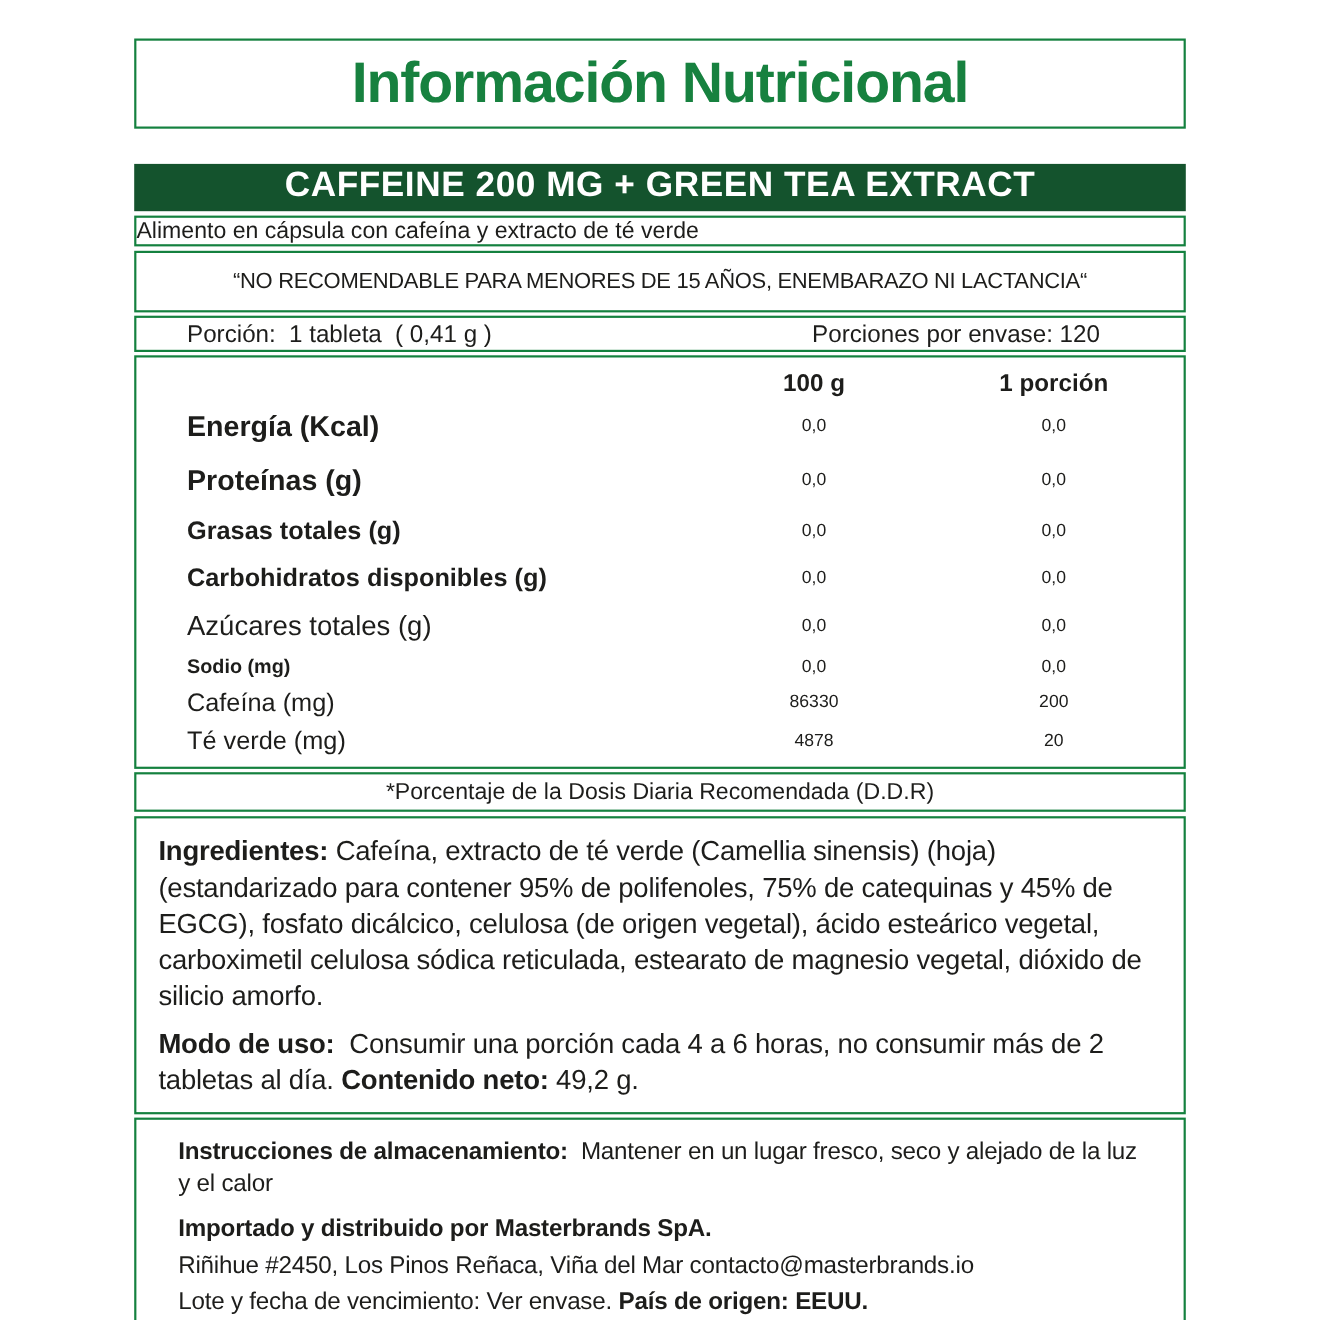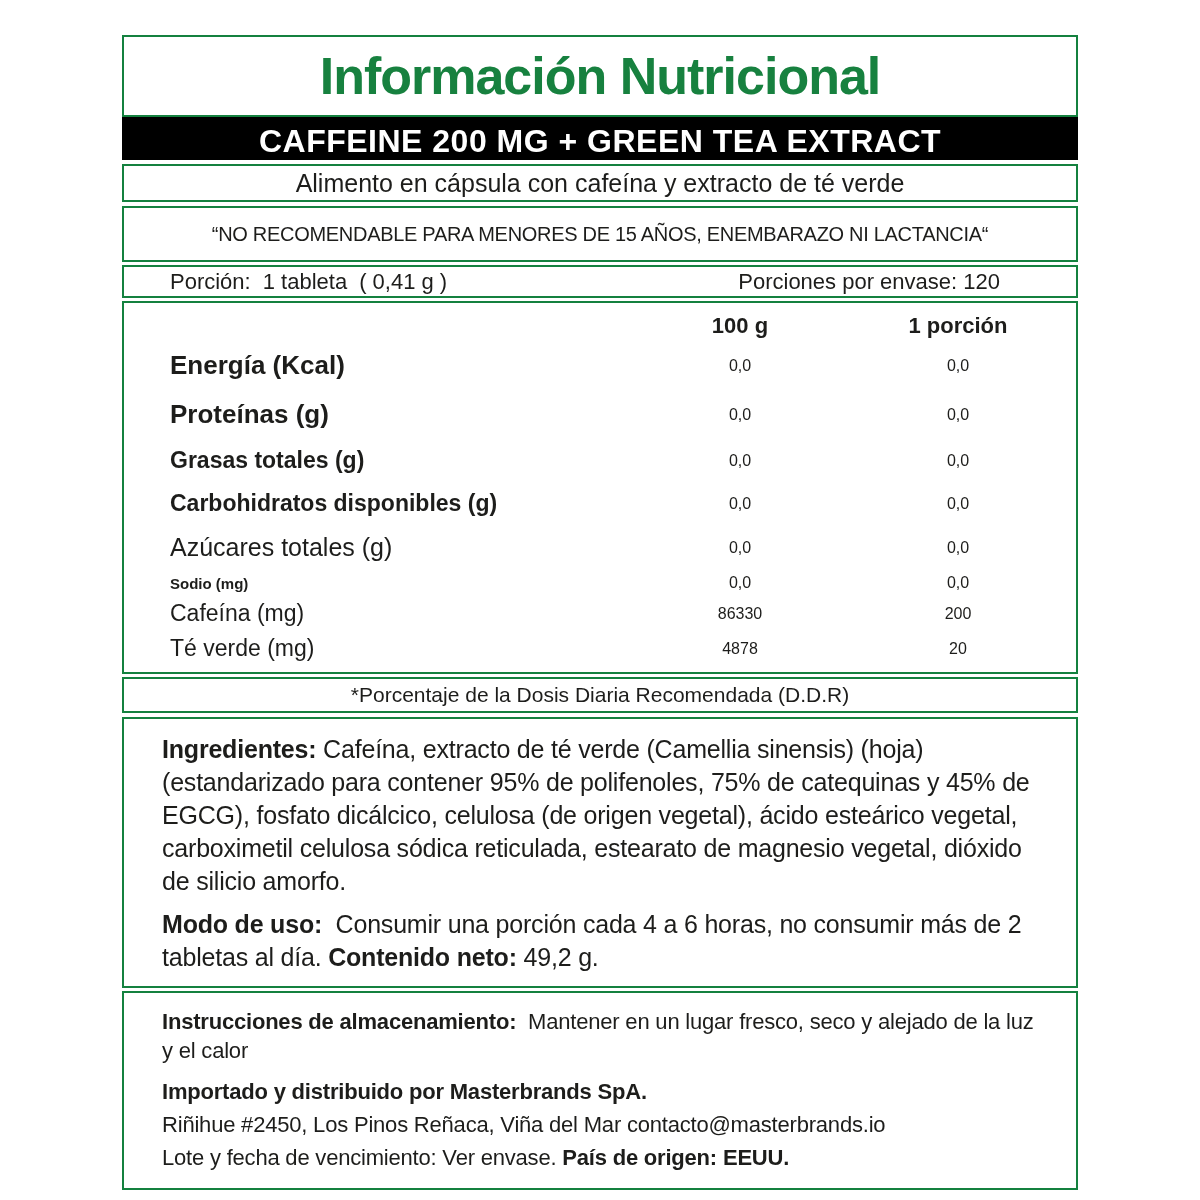--- a/index.html
+++ b/index.html
@@ -8,47 +8,47 @@
 
   .label { position:absolute; left:122px; top:35px; width:956px; }
 
   .box { border:2px solid #14813f; background:#ffffff; margin-bottom:4px; }
 
   
   .title-box { height:82px; display:flex; align-items:center; justify-content:center; margin-bottom:0; }
   .title { color:#17813f; font-size:52px; font-weight:bold; letter-spacing:-1px; }
 
   
-  .banner { background:#000000; height:43px; display:flex; align-items:flex-end; justify-content:center; margin-bottom:4px; }
+  .banner { background:#14532d; height:43px; display:flex; align-items:flex-start; justify-content:center; margin-bottom:4px;margin-top:32px; }
   .banner span { color:#ffffff; font-size:32px; font-weight:bold; letter-spacing:0.5px; }
 
-  .sub1-box { height:38px; display:flex; align-items:center; justify-content:center; font-size:25px; }
+  .sub1-box { height:28px; display:flex; align-items:center; font-size:21px; }
   .sub2-box { height:33px; display:flex; align-items:center; justify-content:center; font-size:24px; margin-bottom:3px; }
   .warning-box { height:56px; display:flex; align-items:center; justify-content:center; font-size:20px; line-height:25px; letter-spacing:-0.3px; margin-bottom:3px; }
 
   .serving-box { height:33px; display:flex; align-items:center; justify-content:space-between; font-size:22px; padding:0 76px 0 46px; margin-bottom:3px; }
   .serving-left span { margin-right:12px; }
   .serving-left span:last-child { margin-right:0; }
 
   
   .table-box { padding:4px 0 6px 0; margin-bottom:3px; }
   .trow { display:grid; grid-template-columns:1fr 200px 236px; align-items:center; }
   .trow .lbl { padding-left:46px; }
   .trow .val { text-align:center; font-size:16px; font-weight:normal; }
   .thead { padding:6px 0 2px 0; }
   .thead .val { font-weight:bold; font-size:22px; }
   .r-lg { padding:9px 0; } .r-lg .lbl { font-size:26px; font-weight:bold; }
   .r-md { padding:8px 0; } .r-md .lbl { font-size:23px; font-weight:bold; }
   .r-md-reg { padding:8px 0; } .r-md-reg .lbl { font-size:25px; font-weight:normal; }
-  .r-sm { padding:4px 0; } .r-sm .lbl { font-size:15px; font-weight:bold; }
+  .r-sm { padding:4px 0; } .r-sm .lbl { font-size:18px; font-weight:bold; }
   .r-sm-reg { padding:4px 0; } .r-sm-reg .lbl { font-size:23px; font-weight:normal; }
 
   .footnote-box { height:36px; display:flex; align-items:center; justify-content:center; font-size:21px; margin-bottom:4px; }
 
-  .text-box { padding:14px 38px 12px 38px; font-size:25px; line-height:33px; letter-spacing:-0.2px; margin-bottom:3px; }
+  .text-box { padding:14px 38px 12px 20px; font-size:25px; line-height:33px; letter-spacing:-0.2px; margin-bottom:3px; }
   .text-box p + p { margin-top:10px; }
   .b { font-weight:bold; }
 
   .bottom-box { padding:14px 38px 16px 38px; font-size:22px; line-height:29px; letter-spacing:-0.2px; margin-bottom:0; }
   .bottom-box p + p { margin-top:4px; }
   .bottom-box .grp { margin-top:12px !important; }
 </style>
 </head>
 <body>
 

